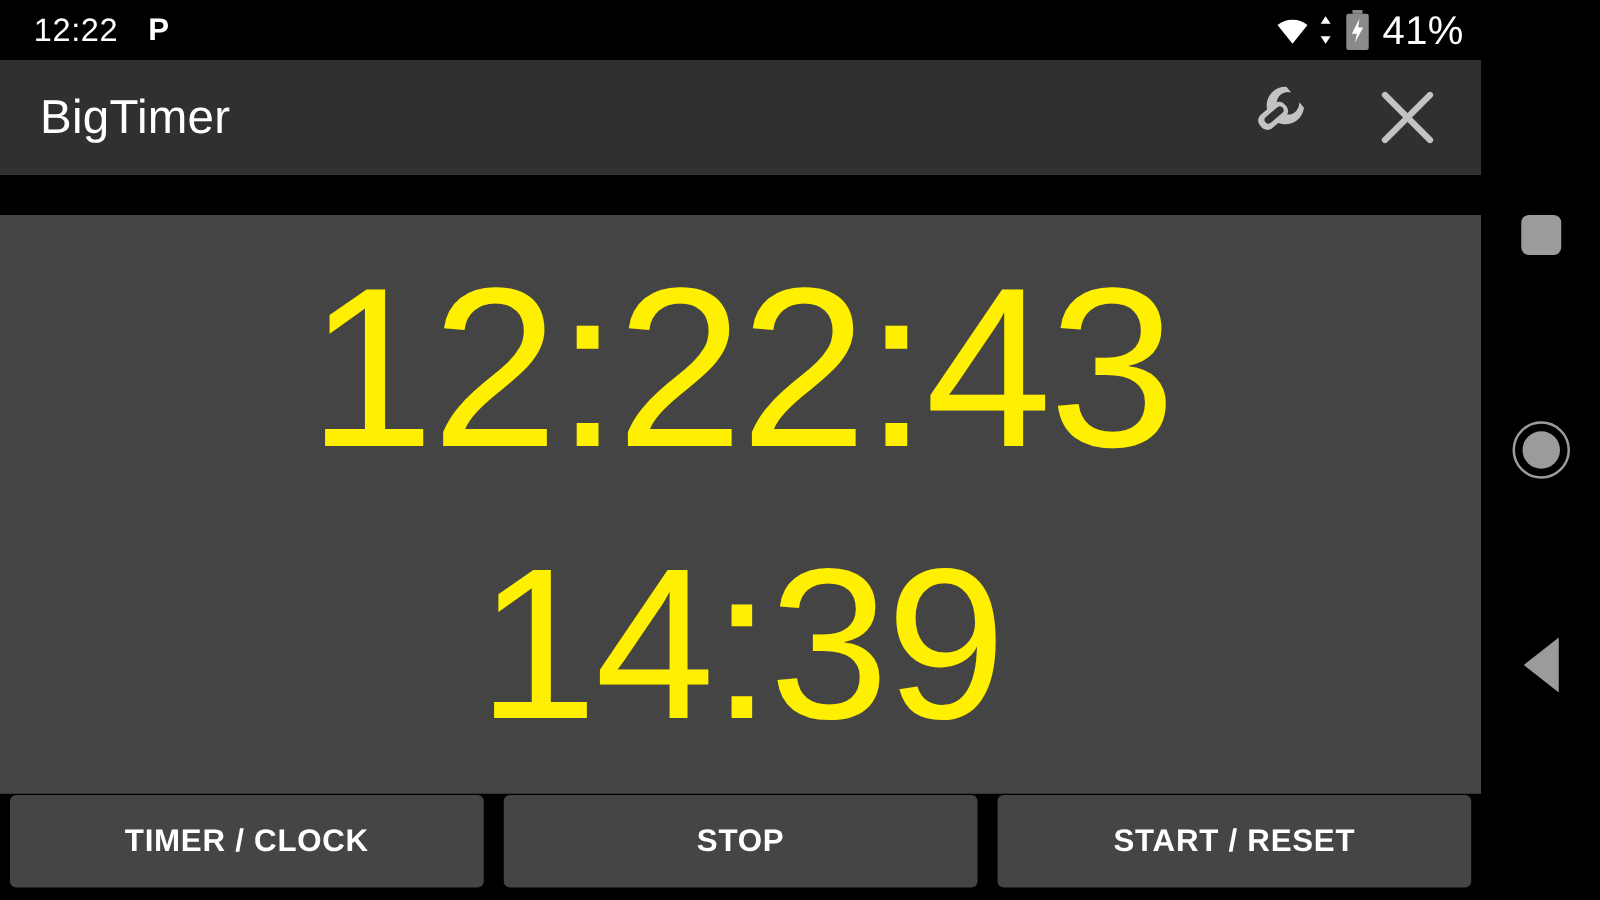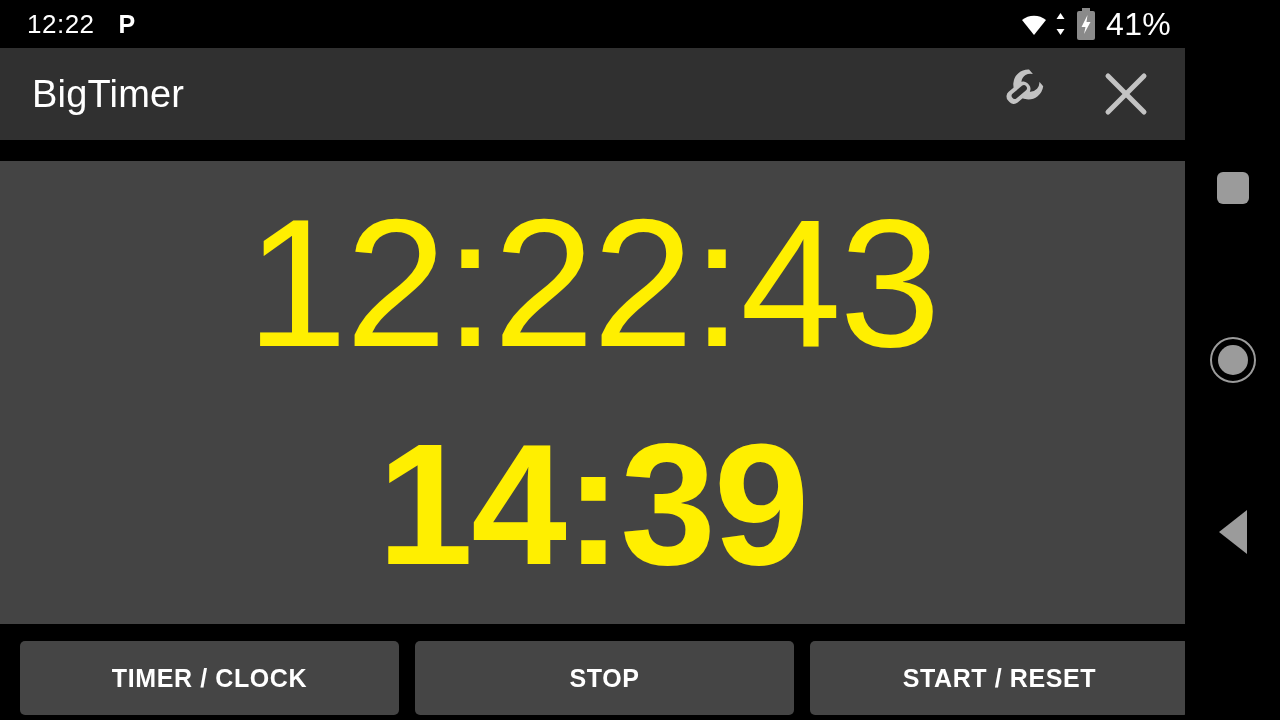--- a/index.html
+++ b/index.html
@@ -51,44 +51,44 @@
   #title-actions {
     margin-left:auto; display:flex; align-items:center; gap:30px; margin-right:28px;
   }
   .title-icon-btn {
     width:62px; height:62px; display:flex; align-items:center; justify-content:center;
     cursor:pointer;
   }
 
   
   #timer-content {
-    position:absolute; left:0; top:113px; width:1185px; height:463px;
+    position:absolute; left:0; top:124px; width:1185px; height:463px;
     background:#444444;
     display:flex; flex-direction:column; align-items:center; justify-content:center;
   }
   #clock-display {
     color:#ffef00;
     font-size:182px; line-height:1;
     font-weight:400;
     letter-spacing:-2px;
     margin-top:-4px;
   }
   #timer-display {
     color:#ffef00;
     font-size:172px; line-height:1;
-    font-weight:700;
+    font-weight:400;
     letter-spacing:-2px;
     margin-top:44px;
   }
 
   
   #button-bar {
-    position:absolute; left:12px; top:588px; width:1185px; height:84px;
-    background:#000;
-    display:flex; align-items:center; gap:16px;
+    position:absolute; left:0; top:588px; width:1185px; height:84px;
+    background:#000;
+    display:flex; gap:16px;
     padding:0 8px;
   }
   .action-button {
     flex:1 1 0; height:74px;
     background:#454545; border-radius:5px;
     color:#fff; font-size:25px; font-weight:600; letter-spacing:0.6px;
     display:flex; align-items:center; justify-content:center;
     cursor:pointer; user-select:none;
   }
 

